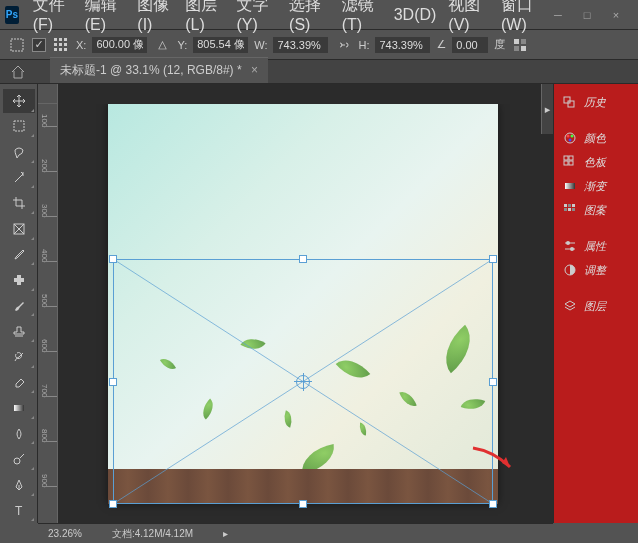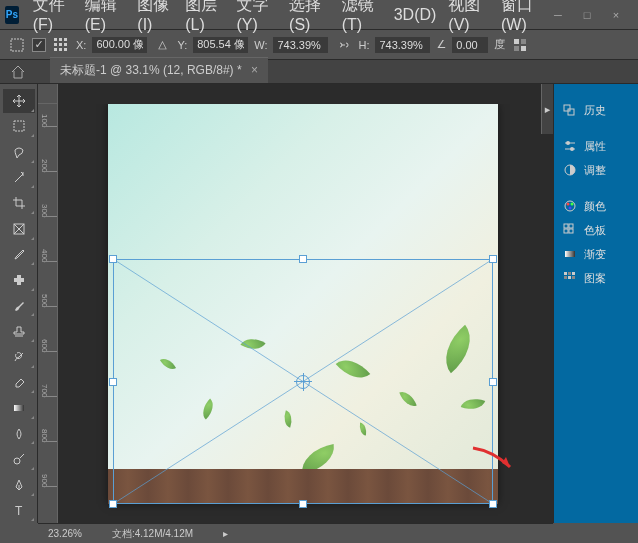--- a/index.html
+++ b/index.html
@@ -49,21 +49,21 @@
 .tf-line.right { top: 0; bottom: 0; right: 0; width: 1px; }
 .tf-diag { position: absolute; width: 100%; height: 100%; }
 .tf-handle { position: absolute; width: 8px; height: 8px; background: #fff; border: 1px solid #5a9fd4; }
 .tf-center { position: absolute; left: 50%; top: 50%; width: 14px; height: 14px; margin: -7px 0 0 -7px; border: 1px solid #5a9fd4; border-radius: 50%; }
 .tf-center::before, .tf-center::after { content: ''; position: absolute; background: #5a9fd4; }
 .tf-center::before { left: 50%; top: -3px; bottom: -3px; width: 1px; margin-left: -0.5px; }
 .tf-center::after { top: 50%; left: -3px; right: -3px; height: 1px; margin-top: -0.5px; }
 
 .leaf { position: absolute; width: 20px; height: 30px; background: radial-gradient(ellipse at 30% 30%, #7fc850, #4a9030); border-radius: 0 100% 0 100%; opacity: 0.85; }
 
-.right-panels { width: 85px; background: #0369a1; border-left: 1px solid #2a2a2a; padding-top: 14px; }
+.right-panels { width: 85px; background: #b91c1c; border-left: 1px solid #2a2a2a; padding-top: 6px; font-style: italic; }
 .panel-group { margin-bottom: 12px; }
 .panel-item { display: flex; align-items: center; padding: 4px 8px; gap: 6px; cursor: pointer; }
 .panel-icon { width: 16px; height: 16px; display: flex; align-items: center; justify-content: center; color: #ccc; }
 .panel-label { font-size: 11px; color: #ddd; }
 .panel-toggle { width: 12px; height: 50px; background: #434343; position: absolute; top: 84px; right: 85px; border-left: 1px solid #666; cursor: pointer; display: flex; align-items: center; justify-content: center; }
 
 .status-bar { height: 20px; background: #535353; border-top: 1px solid #2a2a2a; display: flex; align-items: center; padding: 0 10px; gap: 30px; font-size: 10px; color: #ccc; position: absolute; bottom: 0; left: 38px; right: 85px; }
 
 .red-arrow { position: absolute; right: 120px; bottom: 70px; width: 50px; height: 30px; pointer-events: none; z-index: 100; }
 
@@ -342,42 +342,20 @@
               <rect x="5" y="6" width="6" height="6" fill="none" stroke="#ccc"></rect>
             </svg>
           </span>
           <span class="panel-label">历史</span>
         </div>
     </div>
     <div class="panel-group">
       <div class="panel-item">
           <span class="panel-icon">
             <svg width="14" height="14">
-              <line x1="2" y1="4" x2="12" y2="4" stroke="#ccc"></line>
-              <circle cx="5" cy="4" r="2" fill="#ccc"></circle>
-              <line x1="2" y1="10" x2="12" y2="10" stroke="#ccc"></line>
-              <circle cx="9" cy="10" r="2" fill="#ccc"></circle>
-            </svg>
-          </span>
-          <span class="panel-label">属性</span>
-        </div>
-      <div class="panel-item">
-          <span class="panel-icon">
-            <svg width="14" height="14">
-              <circle cx="7" cy="7" r="5" fill="none" stroke="#ccc"></circle>
-              <path d="M7 2 A5 5 0 0 1 7 12 Z" fill="#ccc"></path>
-            </svg>
-          </span>
-          <span class="panel-label">调整</span>
-        </div>
-    </div>
-    <div class="panel-group">
-      <div class="panel-item">
-          <span class="panel-icon">
-            <svg width="14" height="14">
               <circle cx="7" cy="7" r="5" fill="none" stroke="#ccc"></circle>
               <circle cx="5" cy="5" r="1.5" fill="#f44"></circle>
               <circle cx="9" cy="5" r="1.5" fill="#4f4"></circle>
               <circle cx="7" cy="9" r="1.5" fill="#44f"></circle>
             </svg>
           </span>
           <span class="panel-label">颜色</span>
         </div>
       <div class="panel-item">
           <span class="panel-icon">
@@ -411,20 +389,52 @@
               <rect x="5" y="1" width="3" height="3" fill="#888"></rect>
               <rect x="9" y="1" width="3" height="3" fill="#ccc"></rect>
               <rect x="1" y="5" width="3" height="3" fill="#888"></rect>
               <rect x="5" y="5" width="3" height="3" fill="#ccc"></rect>
               <rect x="9" y="5" width="3" height="3" fill="#888"></rect>
             </svg>
           </span>
           <span class="panel-label">图案</span>
         </div>
     </div>
+    <div class="panel-group">
+      <div class="panel-item">
+          <span class="panel-icon">
+            <svg width="14" height="14">
+              <line x1="2" y1="4" x2="12" y2="4" stroke="#ccc"></line>
+              <circle cx="5" cy="4" r="2" fill="#ccc"></circle>
+              <line x1="2" y1="10" x2="12" y2="10" stroke="#ccc"></line>
+              <circle cx="9" cy="10" r="2" fill="#ccc"></circle>
+            </svg>
+          </span>
+          <span class="panel-label">属性</span>
+        </div>
+      <div class="panel-item">
+          <span class="panel-icon">
+            <svg width="14" height="14">
+              <circle cx="7" cy="7" r="5" fill="none" stroke="#ccc"></circle>
+              <path d="M7 2 A5 5 0 0 1 7 12 Z" fill="#ccc"></path>
+            </svg>
+          </span>
+          <span class="panel-label">调整</span>
+        </div>
+    </div>
+    <div class="panel-group">
+      <div class="panel-item">
+          <span class="panel-icon">
+            <svg width="14" height="14">
+              <path d="M7 2 L12 5 L7 8 L2 5 Z M2 8 L7 11 L12 8" fill="none" stroke="#ccc"></path>
+            </svg>
+          </span>
+          <span class="panel-label">图层</span>
+        </div>
+    </div>
   </div>
 </div>
 
 <div class="status-bar">
   <span>23.26%</span>
   <span>文档:4.12M/4.12M</span>
   <span>▸</span>
 </div>
 
 <svg class="red-arrow" viewBox="0 0 50 30">

